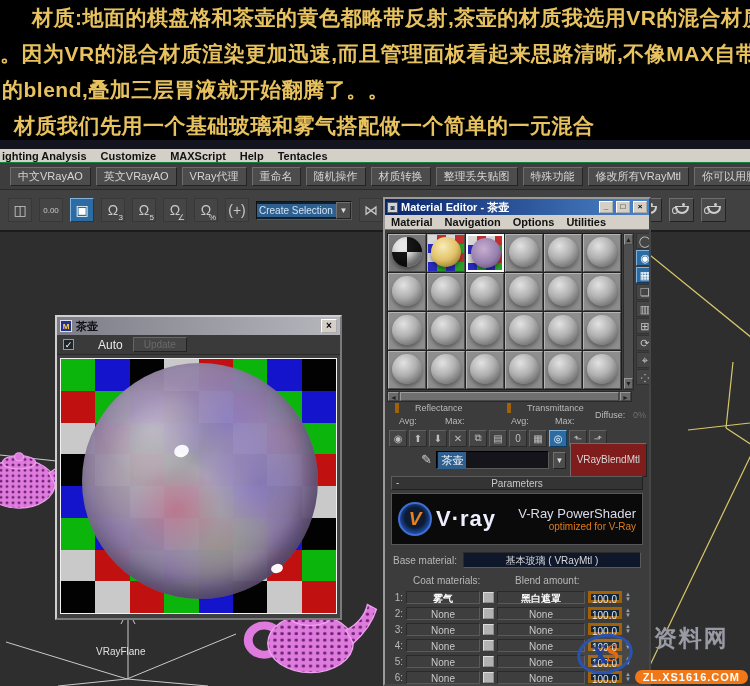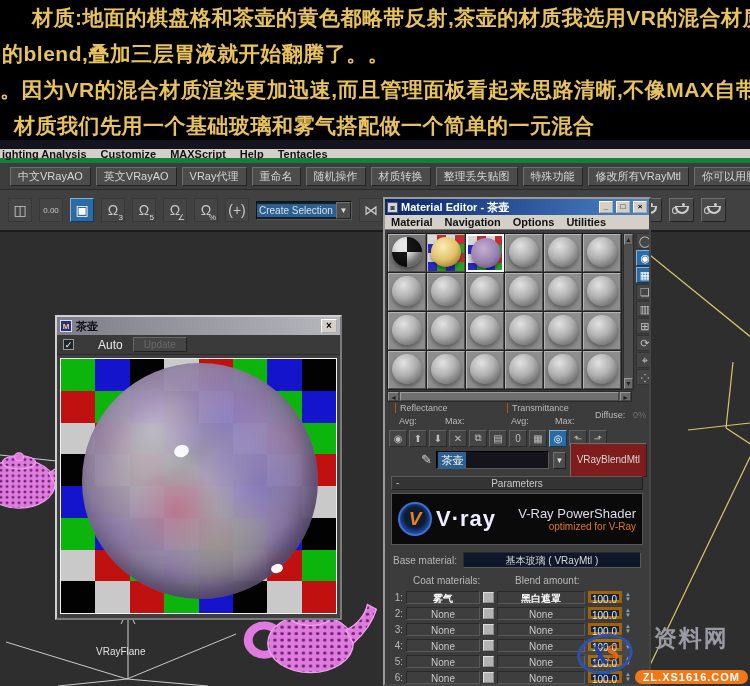--- a/index.html
+++ b/index.html
@@ -7,21 +7,21 @@
   #stage{position:relative;width:750px;height:686px;background:#000;overflow:hidden;}
 
   
   .tut{position:absolute;left:0;top:0;width:750px;height:146px;overflow:hidden;}
   .tut-line{white-space:nowrap;color:#e7c25f;font-size:21px;font-weight:bold;line-height:36px;letter-spacing:.5px;}
   .tl0{margin-left:32px;} .tl1{margin-left:0px;} .tl2{margin-left:2px;} .tl3{margin-left:14px;}
 
   
   .strip{position:absolute;left:0;width:750px;}
   #darkstrip{top:140px;height:9px;background:#14141f;}
-  #menubar{top:149px;height:14px;background:#d4d0c8;display:flex;align-items:center;padding-left:2px;gap:14px;border-bottom:5px solid #15803d;}
+  #menubar{top:149px;height:14px;background:#d4d0c8;display:flex;align-items:center;padding-left:2px;gap:14px;border-bottom:1px solid #15803d;}
   .menu-item{font-size:11px;font-weight:bold;color:#111;}
   #scriptrow{top:163px;height:27px;background:#3d3d3d;display:flex;align-items:center;gap:5px;padding-left:10px;overflow:hidden;border-bottom:1px solid #2a2a2a;}
   .scr-btn{flex:0 0 auto;height:19px;background:#4c4c4c;border:1px solid;border-color:#6e6e6e #232323 #232323 #6e6e6e;color:#d6d6d6;font-size:11px;padding:2px 7px;line-height:13px;}
   #toolrow{top:190px;height:42px;background:#414141;display:flex;align-items:center;gap:7px;padding-left:8px;border-bottom:2px solid #1c1c1c;}
   .tb-icon{position:relative;width:24px;height:24px;background:#454545;border:1px solid #383838;color:#c9c9c9;font-size:14px;display:flex;align-items:center;justify-content:center;}
   .tb-icon.hl{background:#2d6ca3;border-color:#7fb2dd #123a5c #123a5c #7fb2dd;color:#fff;}
   .tb-icon sup{position:absolute;right:1px;bottom:-1px;font-size:8px;color:#d9d9d9;}
   .sel-field{width:96px;height:19px;background:#10212e;border:1px solid;border-color:#101010 #5a5a5a #5a5a5a #101010;display:flex;align-items:center;}
   .sel-text{flex:1;font-size:10px;color:#cfe3f2;background:#2f5f8f;padding:1px 2px;white-space:nowrap;overflow:hidden;}
   .sel-arrow{width:15px;height:17px;background:#4c4c4c;border:1px solid;border-color:#707070 #222 #222 #707070;color:#ddd;font-size:8px;text-align:center;line-height:15px;}
@@ -86,21 +86,21 @@
   .vscroll{width:11px;display:flex;flex-direction:column;justify-content:space-between;background:#4e4e4e;border:1px solid #2a2a2a;margin-left:1px;}
   .vs-btn{height:11px;background:#6a6a6a;border:1px outset #999;color:#222;font-size:7px;text-align:center;line-height:10px;}
   #sideTools{width:19px;margin-left:2px;display:flex;flex-direction:column;gap:1px;}
   .st-icon{width:18px;height:16px;background:#454545;border:1px solid #333;color:#c6c6c6;font-size:11px;display:flex;align-items:center;justify-content:center;}
   .st-icon.hl{background:#2d6ca3;border-color:#7fb2dd #123a5c #123a5c #7fb2dd;color:#fff;}
   .hscroll{margin-top:1px;width:245px;height:11px;background:#4e4e4e;border:1px solid #2a2a2a;display:flex;}
   .hs-btn{width:11px;height:9px;background:#6a6a6a;border:1px outset #999;color:#222;font-size:7px;text-align:center;line-height:9px;}
   .hs-thumb{flex:1;background:#707070;border:1px outset #9a9a9a;margin:0 1px;}
   .me-status{position:relative;height:26px;color:#b9b9b9;font-size:9px;}
   .mst{position:absolute;white-space:nowrap;}
-  .sep{border-left:1px solid #a16207;padding-left:4px;}
+  .sep{border-left:4px solid #a16207;padding-left:16px;}
   .dim{color:#6f6f6f;}
   #meTools{display:flex;gap:2px;align-items:center;height:20px;padding-left:2px;}
   .mt-icon{width:18px;height:17px;background:#454545;border:1px solid;border-color:#5f5f5f #2b2b2b #2b2b2b #5f5f5f;color:#bdbdbd;font-size:10px;display:flex;align-items:center;justify-content:center;}
   .mt-icon.hl{background:#2d6ca3;border-color:#7fb2dd #123a5c #123a5c #7fb2dd;color:#fff;}
   .me-namerow{display:flex;align-items:center;gap:4px;height:24px;padding-left:34px;}
   .eyedrop{width:14px;height:16px;color:#d0d0d0;font-size:13px;line-height:16px;}
   .name-field{width:138px;height:18px;background:#14141a;border:1px solid;border-color:#000 #5a5a5a #5a5a5a #000;display:flex;align-items:center;}
   .name-val{font-size:11px;color:#fff;background:#2f5f8f;padding:1px 3px;margin-left:1px;}
   .type-btn{width:88px;height:34px;background:#7f1d1d;border:1px solid;border-color:#6e6e6e #232323 #232323 #6e6e6e;color:#d6d6d6;font-size:10px;text-align:center;line-height:16px;}
   .rollout{margin:4px 4px 0 4px;height:14px;background:#343434;border:1px solid;border-color:#5c5c5c #202020 #202020 #5c5c5c;position:relative;}
@@ -137,22 +137,22 @@
   .wm-site{color:#9a9aa2;font-size:23px;font-weight:bold;letter-spacing:2px;text-shadow:1px 1px 0 #31313a;}
   .wm-url{background:#f07818;color:#fff;font-size:11px;font-weight:bold;padding:1px 8px;border-radius:8px;letter-spacing:1px;}
 </style>
 </head>
 <body>
 
 <div id="stage">
 
   <div class="tut">
     <div class="tut-line tl0">材质:地面的棋盘格和茶壶的黄色都略带反射,茶壶的材质我选用VR的混合材质</div>
+    <div class="tut-line tl1">。因为VR的混合材质渲染更加迅速,而且管理面板看起来思路清晰,不像MAX自带</div>
     <div class="tut-line tl2">的blend,叠加三层胃液就开始翻腾了。。</div>
-    <div class="tut-line tl1">。因为VR的混合材质渲染更加迅速,而且管理面板看起来思路清晰,不像MAX自带</div>
     <div class="tut-line tl3">材质我们先用一个基础玻璃和雾气搭配做一个简单的一元混合</div>
   </div>
 
   <div class="strip" id="darkstrip"></div>
   <div class="strip" id="menubar">
       <span class="menu-item">ighting Analysis</span>
       <span class="menu-item">Customize</span>
       <span class="menu-item">MAXScript</span>
       <span class="menu-item">Help</span>
       <span class="menu-item">Tentacles</span>

